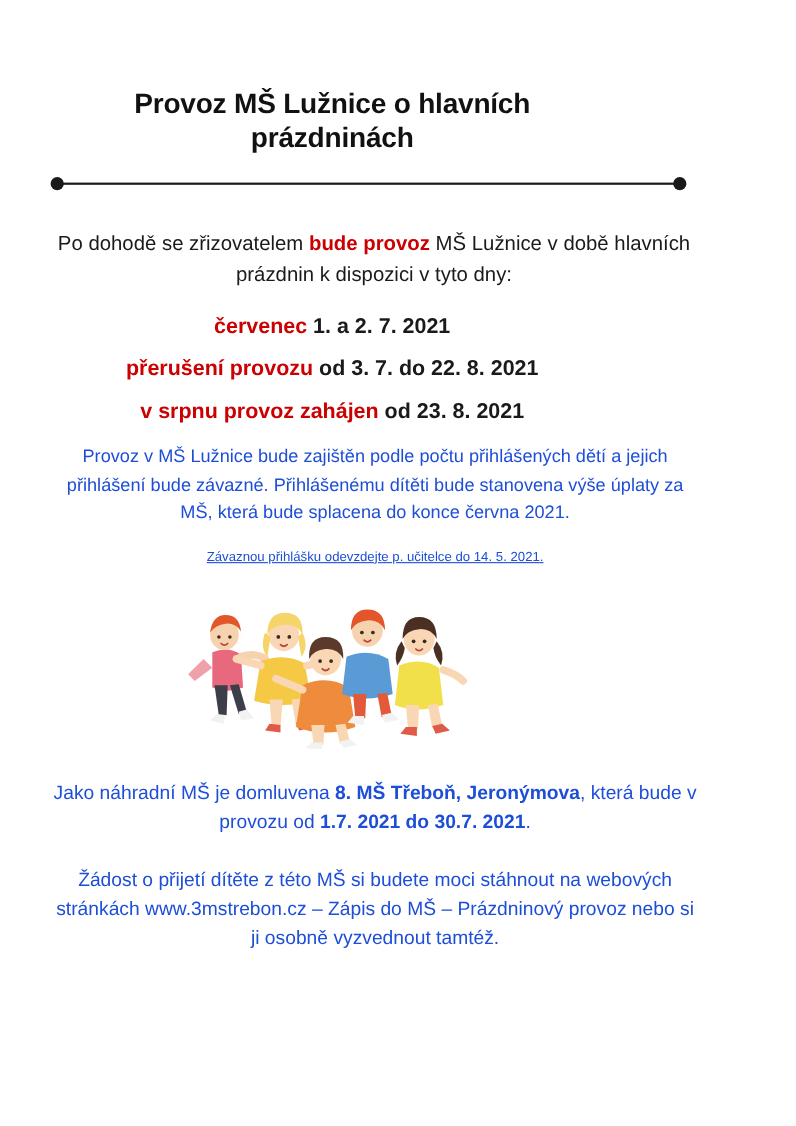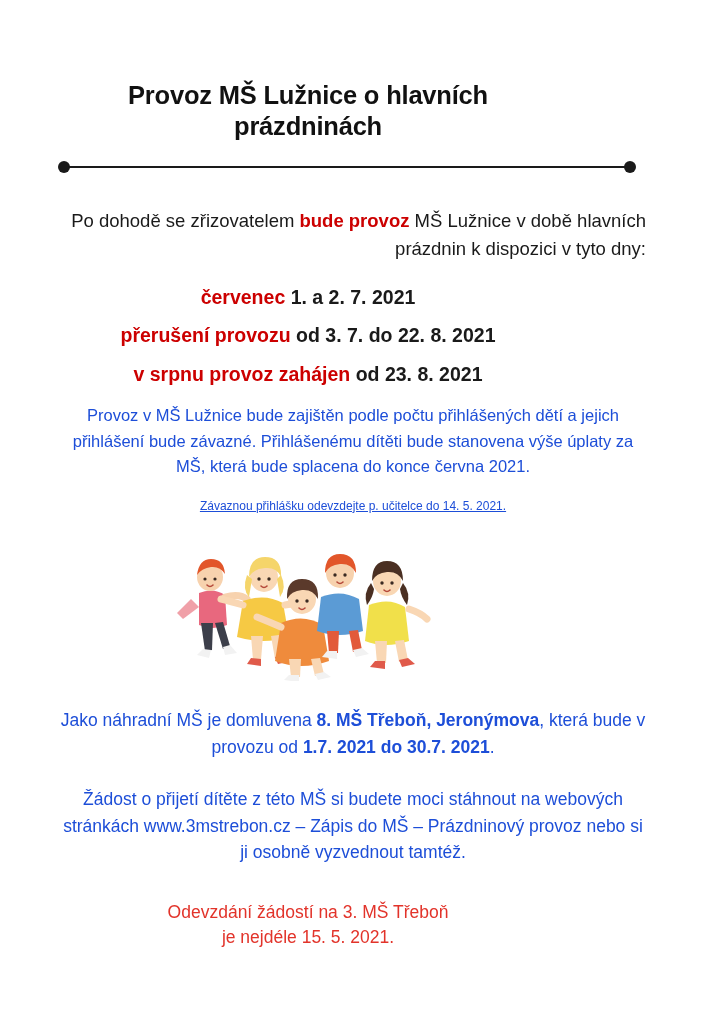--- a/index.html
+++ b/index.html
@@ -11,21 +11,21 @@
     width: 724px;
     height: 1024px;
     font-family: "Liberation Sans", sans-serif;
     color: #1a1a1a;
     overflow: hidden;
   }
   .page {
     width: 604px;
     height: 1024px;
     box-sizing: border-box;
-    padding: 62px 46px 20px 58px;
+    padding: 62px 46px 20px 46px;
     position: relative;
   }
 
   .title {
     text-align: center;
     font-size: 25.5px;
     font-weight: bold;
     letter-spacing: -0.2px;
     color: #111111;
     margin: 18px 0 0 0;
@@ -54,21 +54,21 @@
     height: 12px;
     border-radius: 50%;
     background: #1a1a1a;
   }
   .divider .dot.left { left: 0; }
   .divider .dot.right { right: 0; }
 
   .intro {
     margin: 34px auto 0 auto;
     width: 588px;
-    text-align: right;
+    text-align: center;
     font-size: 18.5px;
     line-height: 1.48;
     color: #1a1a1a;
   }
   .intro .hl {
     color: #cc0000;
     font-weight: bold;
   }
 
   .dates {
@@ -238,18 +238,14 @@
   </div>
 
   <p class="para after-img">
     <span>Jako </span><span class="ital">náhradní MŠ</span><span> je domluvena </span><span class="bold">8. MŠ Třeboň, Jeronýmova</span><span>, která bude v provozu od </span><span class="bold">1.7. 2021 do 30.7. 2021</span><span>.</span>
   </p>
 
   <p class="para after-img">
     <span>Žádost o přijetí dítěte z této MŠ si budete moci stáhnout na webových stránkách </span><span class="ital">www.3mstrebon.cz – Zápis do MŠ – Prázdninový provoz</span><span> nebo si ji osobně vyzvednout tamtéž.</span>
   </p>
 
-  <div class="footer-red">
-    <div>Odevzdání žádostí na 3. MŠ Třeboň</div>
-    <div>je nejdéle 15. 5. 2021.</div>
-  </div>
 
 </div>
 
 </body></html>

